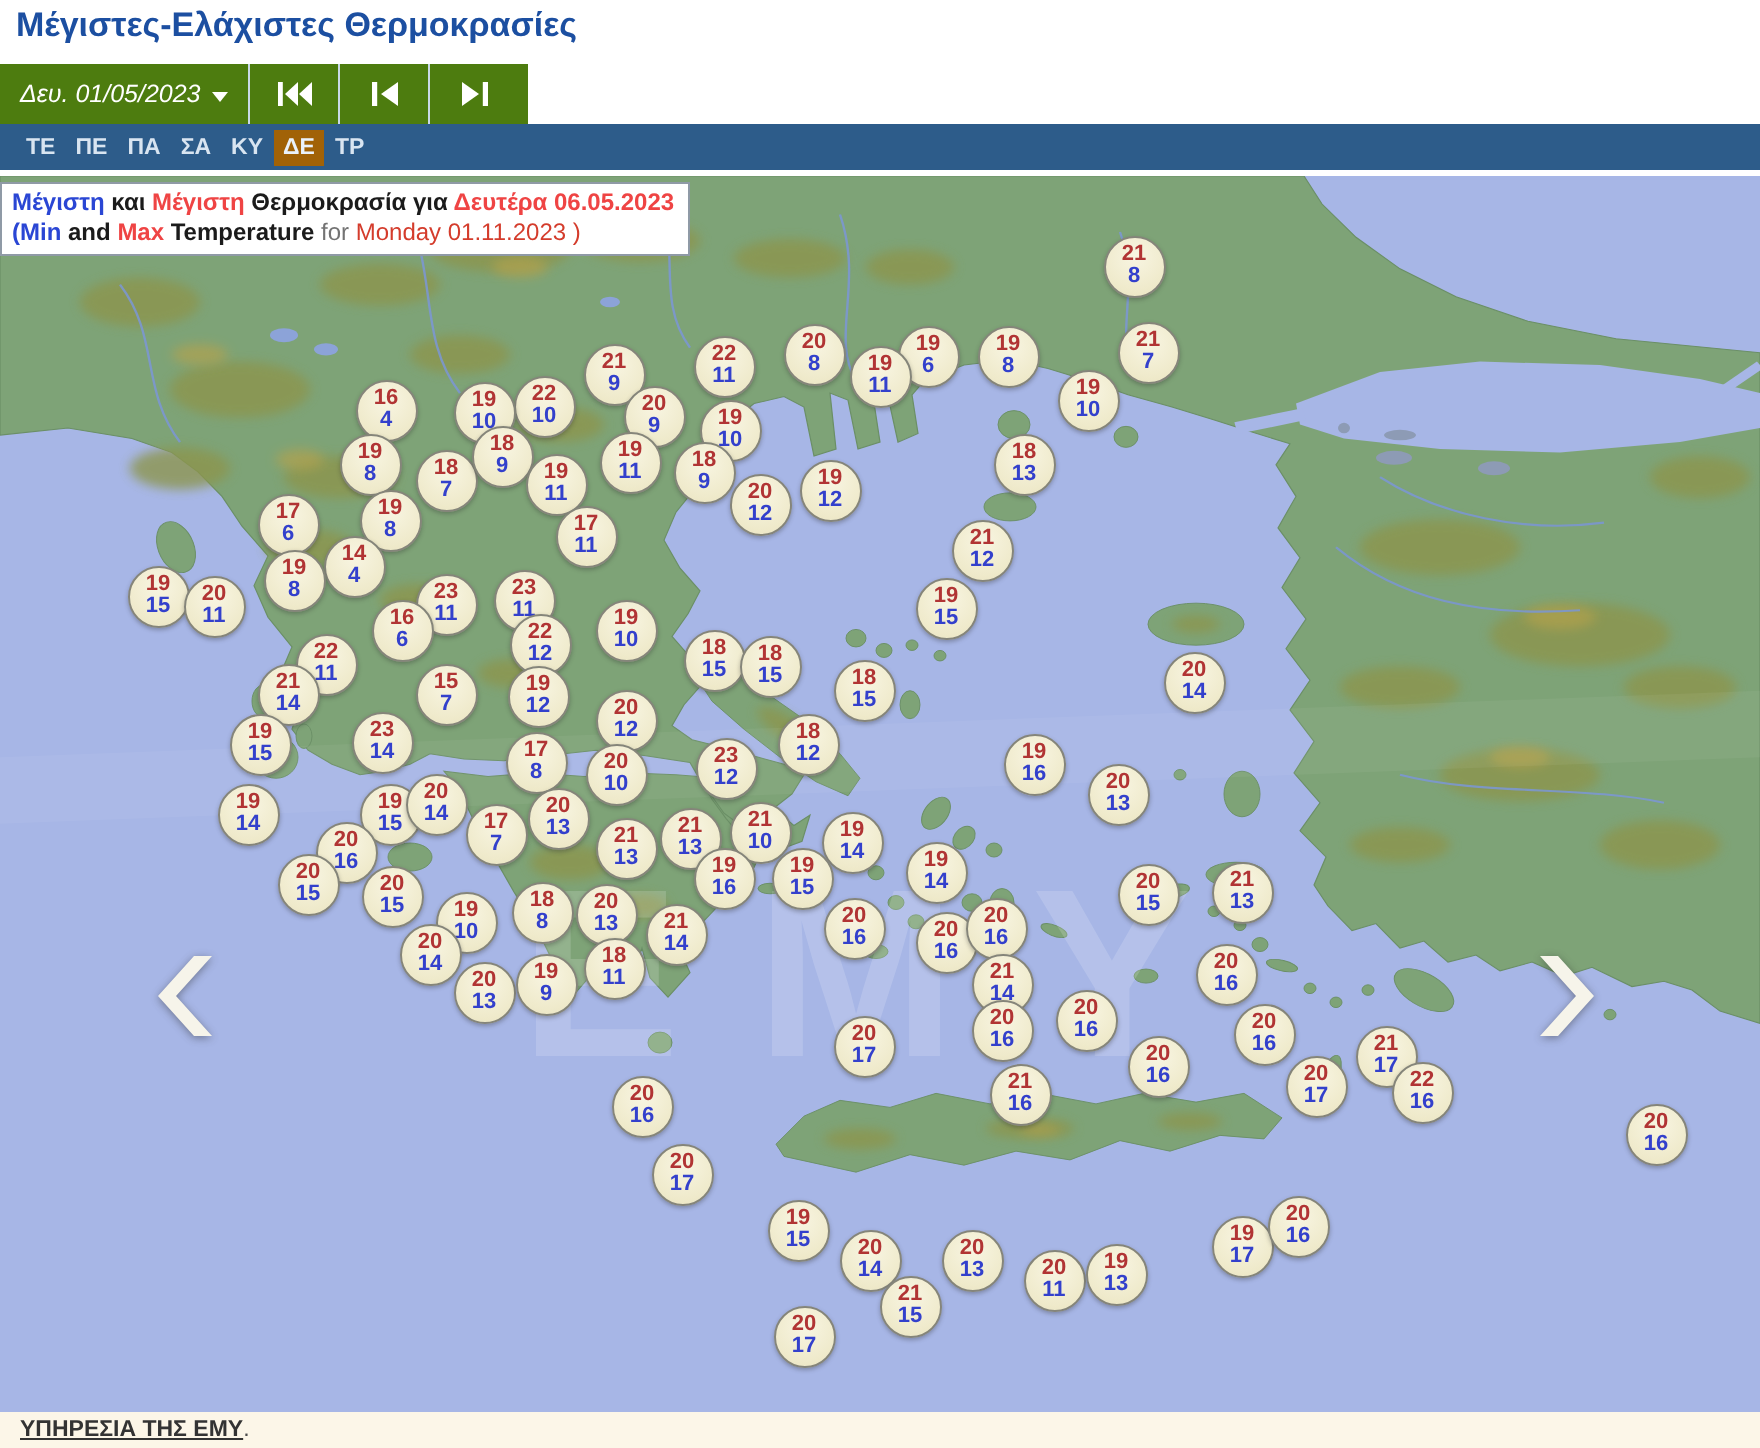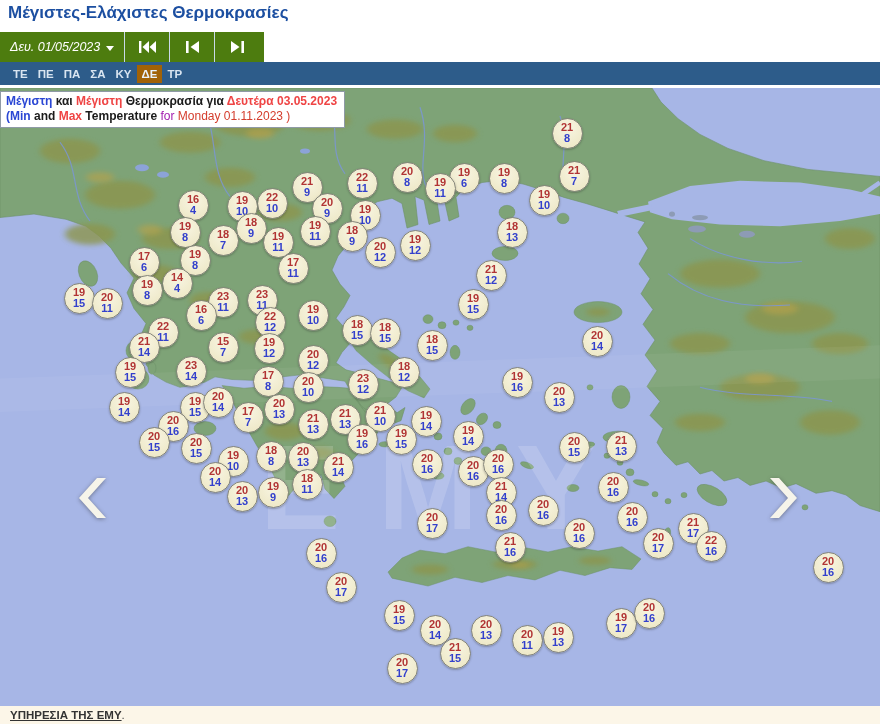--- a/index.html
+++ b/index.html
@@ -22,21 +22,21 @@
 
   .map{position:absolute;top:88px;left:0;width:880px;height:618px;background:#a7b6e6;}
   .map svg.geo{position:absolute;top:0;left:0;}
 
   .legend{position:absolute;top:3px;left:0;background:#fff;border:1px solid #8f9aa6;
           padding:2px 7px 3px 5px;font-size:12px;line-height:15px;white-space:nowrap;z-index:40;}
   .lg-plain{color:#141414;}
   .lg-bold{color:#1b1b1b;font-weight:bold;}
   .lg-blue{color:#2a46d4;font-weight:bold;}
   .lg-red{color:#ef4444;font-weight:bold;}
-  .lg-gray{color:#a21caf;}
+  .lg-gray{color:#737373;}
   .lg-redlite{color:#d43c2c;}
 
   .bubble{position:absolute;width:31px;height:31px;border-radius:50%;box-sizing:border-box;
           background:radial-gradient(circle at 50% 32%,#f8f5e2 0%,#efeacb 70%,#e9e3c0 100%);
           border:1px solid #85857a;box-shadow:0 1px 2px rgba(50,50,50,.35);
           display:flex;flex-direction:column;align-items:center;justify-content:center;
           font-size:11px;font-weight:bold;line-height:11px;z-index:10;}
   .bubble .max{color:#b13434;}
   .bubble .min{color:#3340cc;}
 
@@ -241,21 +241,21 @@
       <path d="M60,150 C80,180 70,210 90,240"></path>
     </g>
 
     <polygon points="0,420 880,382 880,420 0,458" fill="#ffffff" opacity="0.05"></polygon>
   </svg>
 
   <div class="watermark">ΕΜΥ</div>
 
   <div class="legend">
     <div>
-      <span class="lg-blue">Μέγιστη</span><span class="lg-bold"> και </span><span class="lg-red">Μέγιστη</span><span class="lg-bold"> Θερμοκρασία για </span><span class="lg-red">Δευτέρα 03.05.2023</span>
+      <span class="lg-blue">Μέγιστη</span><span class="lg-bold"> και </span><span class="lg-red">Μέγιστη</span><span class="lg-bold"> Θερμοκρασία για </span><span class="lg-red">Δευτέρα 06.05.2023</span>
     </div>
     <div>
       <span class="lg-blue">(</span><span class="lg-blue">Min</span><span class="lg-bold"> and </span><span class="lg-red">Max</span><span class="lg-bold"> Temperature</span><span class="lg-gray"> for </span><span class="lg-redlite">Monday 01.11.2023 )</span>
     </div>
   </div>
 
   <div>
       <div class="bubble" style="left: 551.5px; top: 29.5px;">
         <div class="max">21</div>
         <div class="min">8</div>

